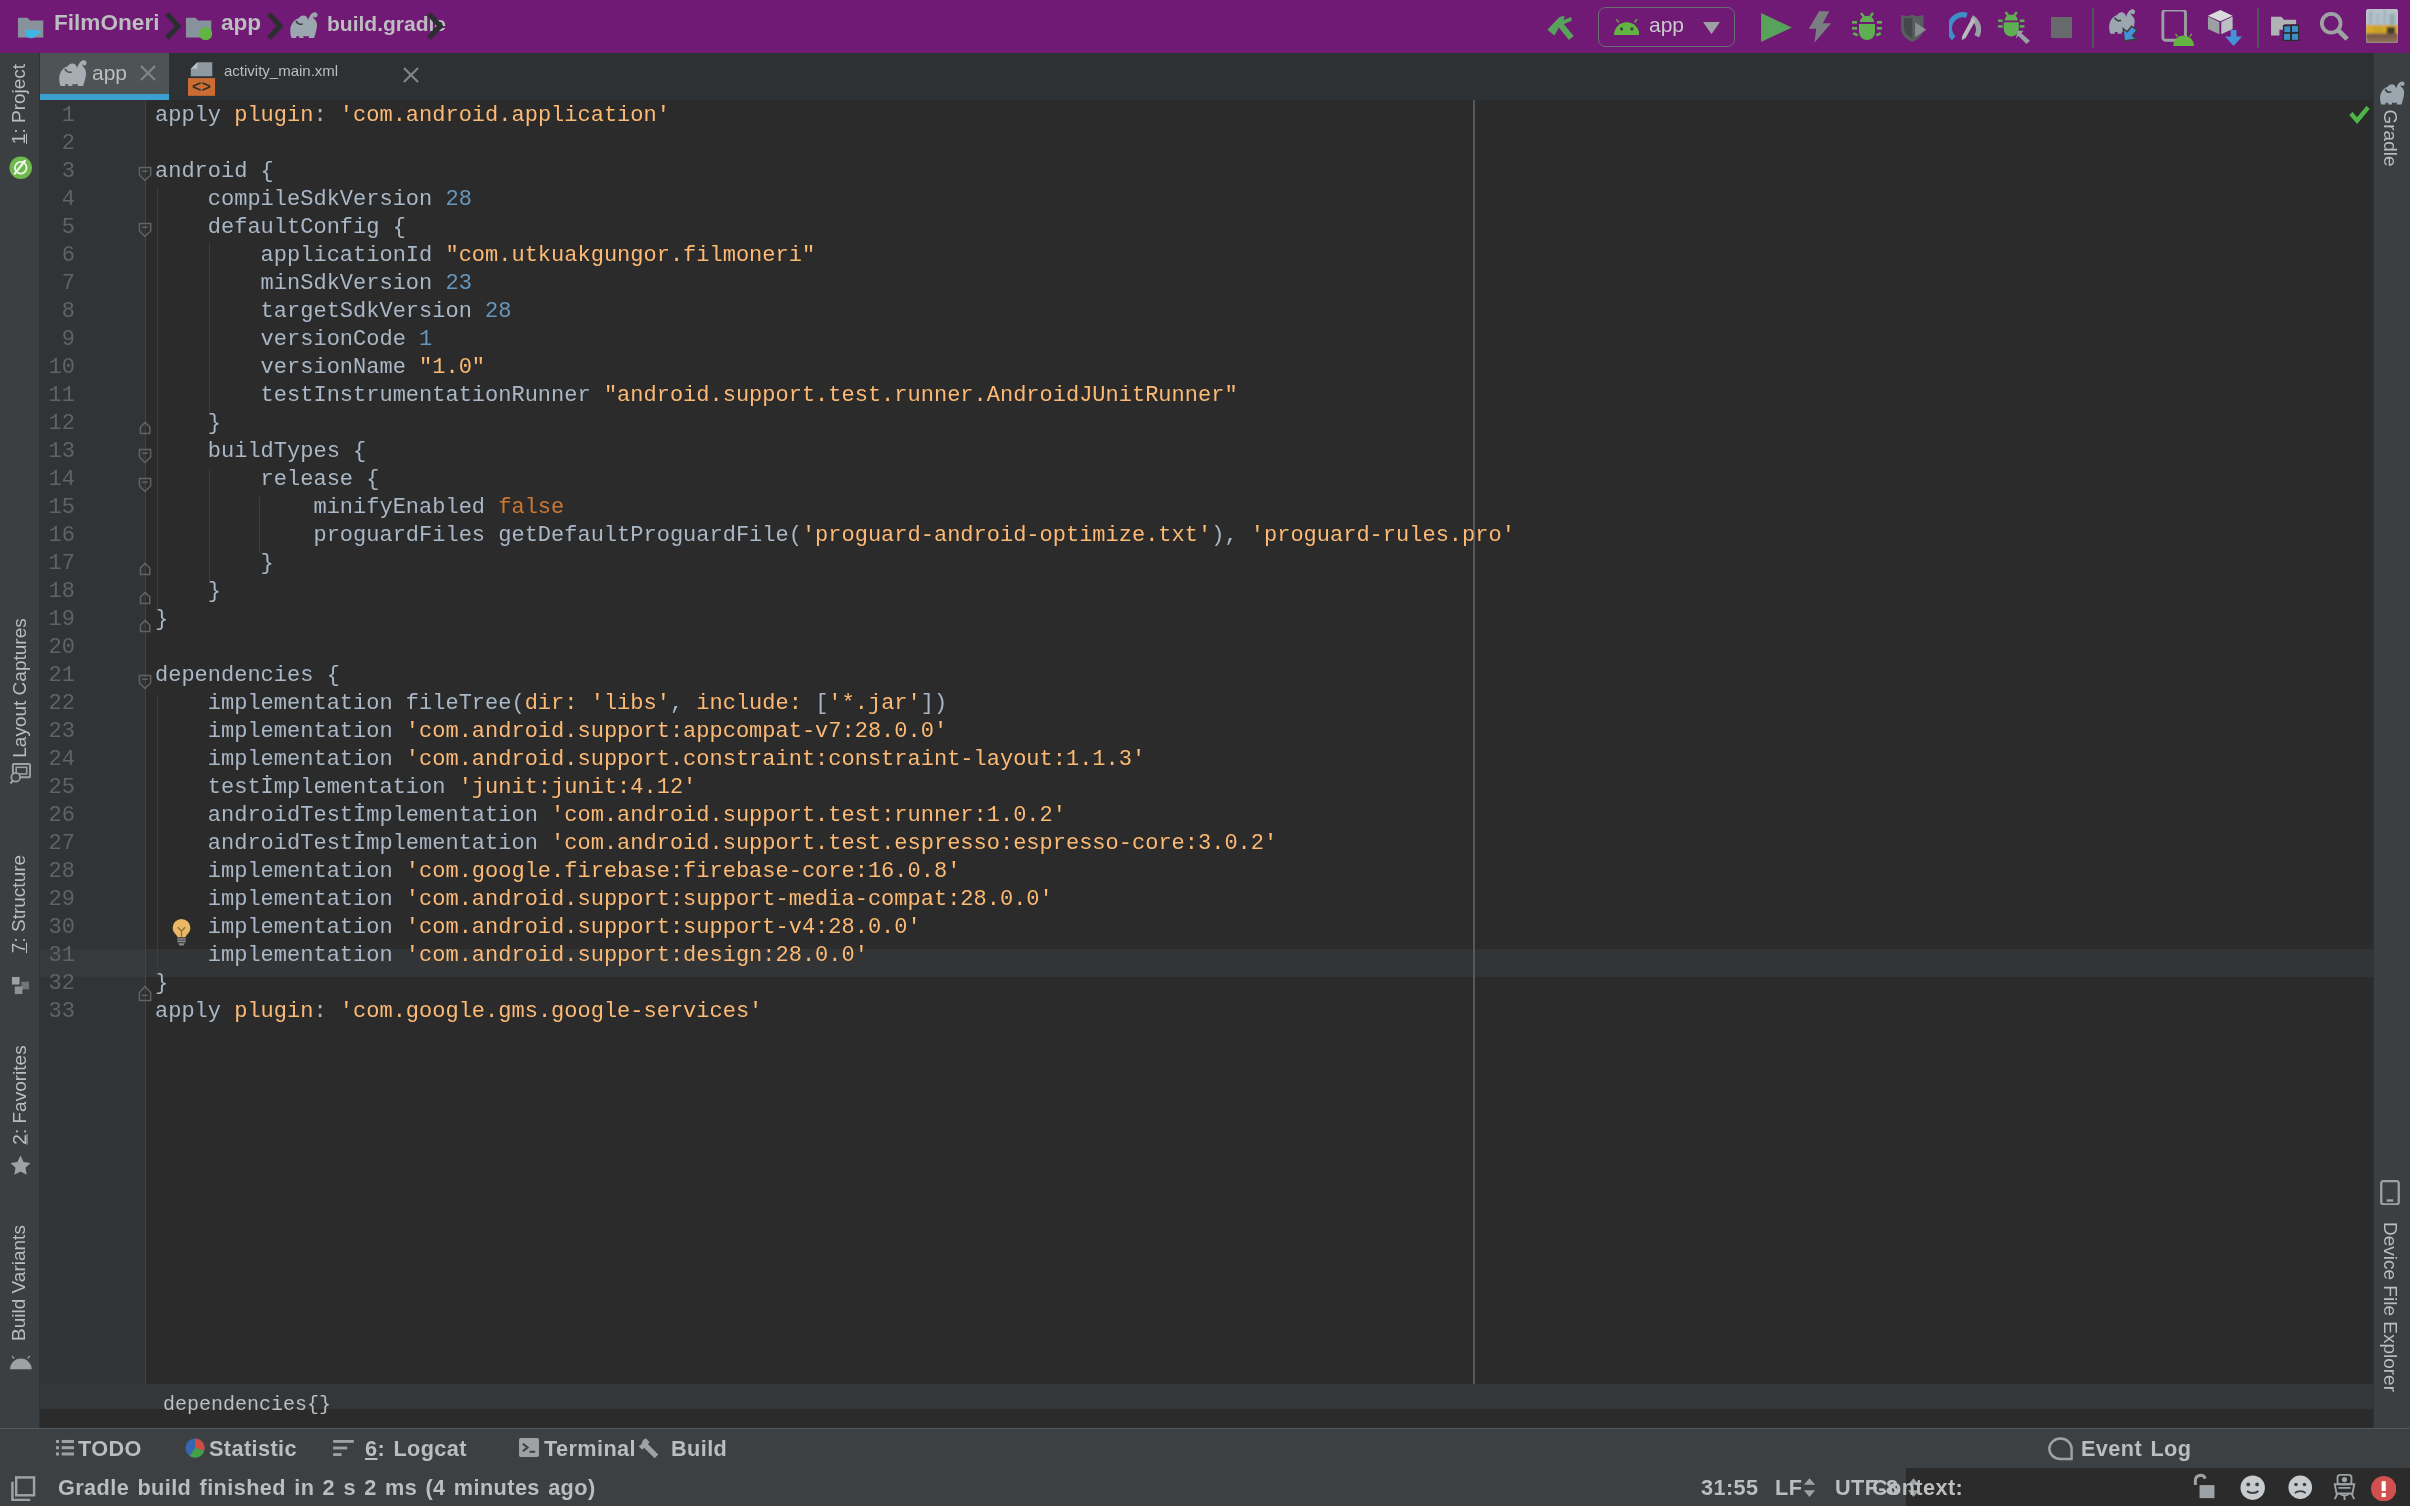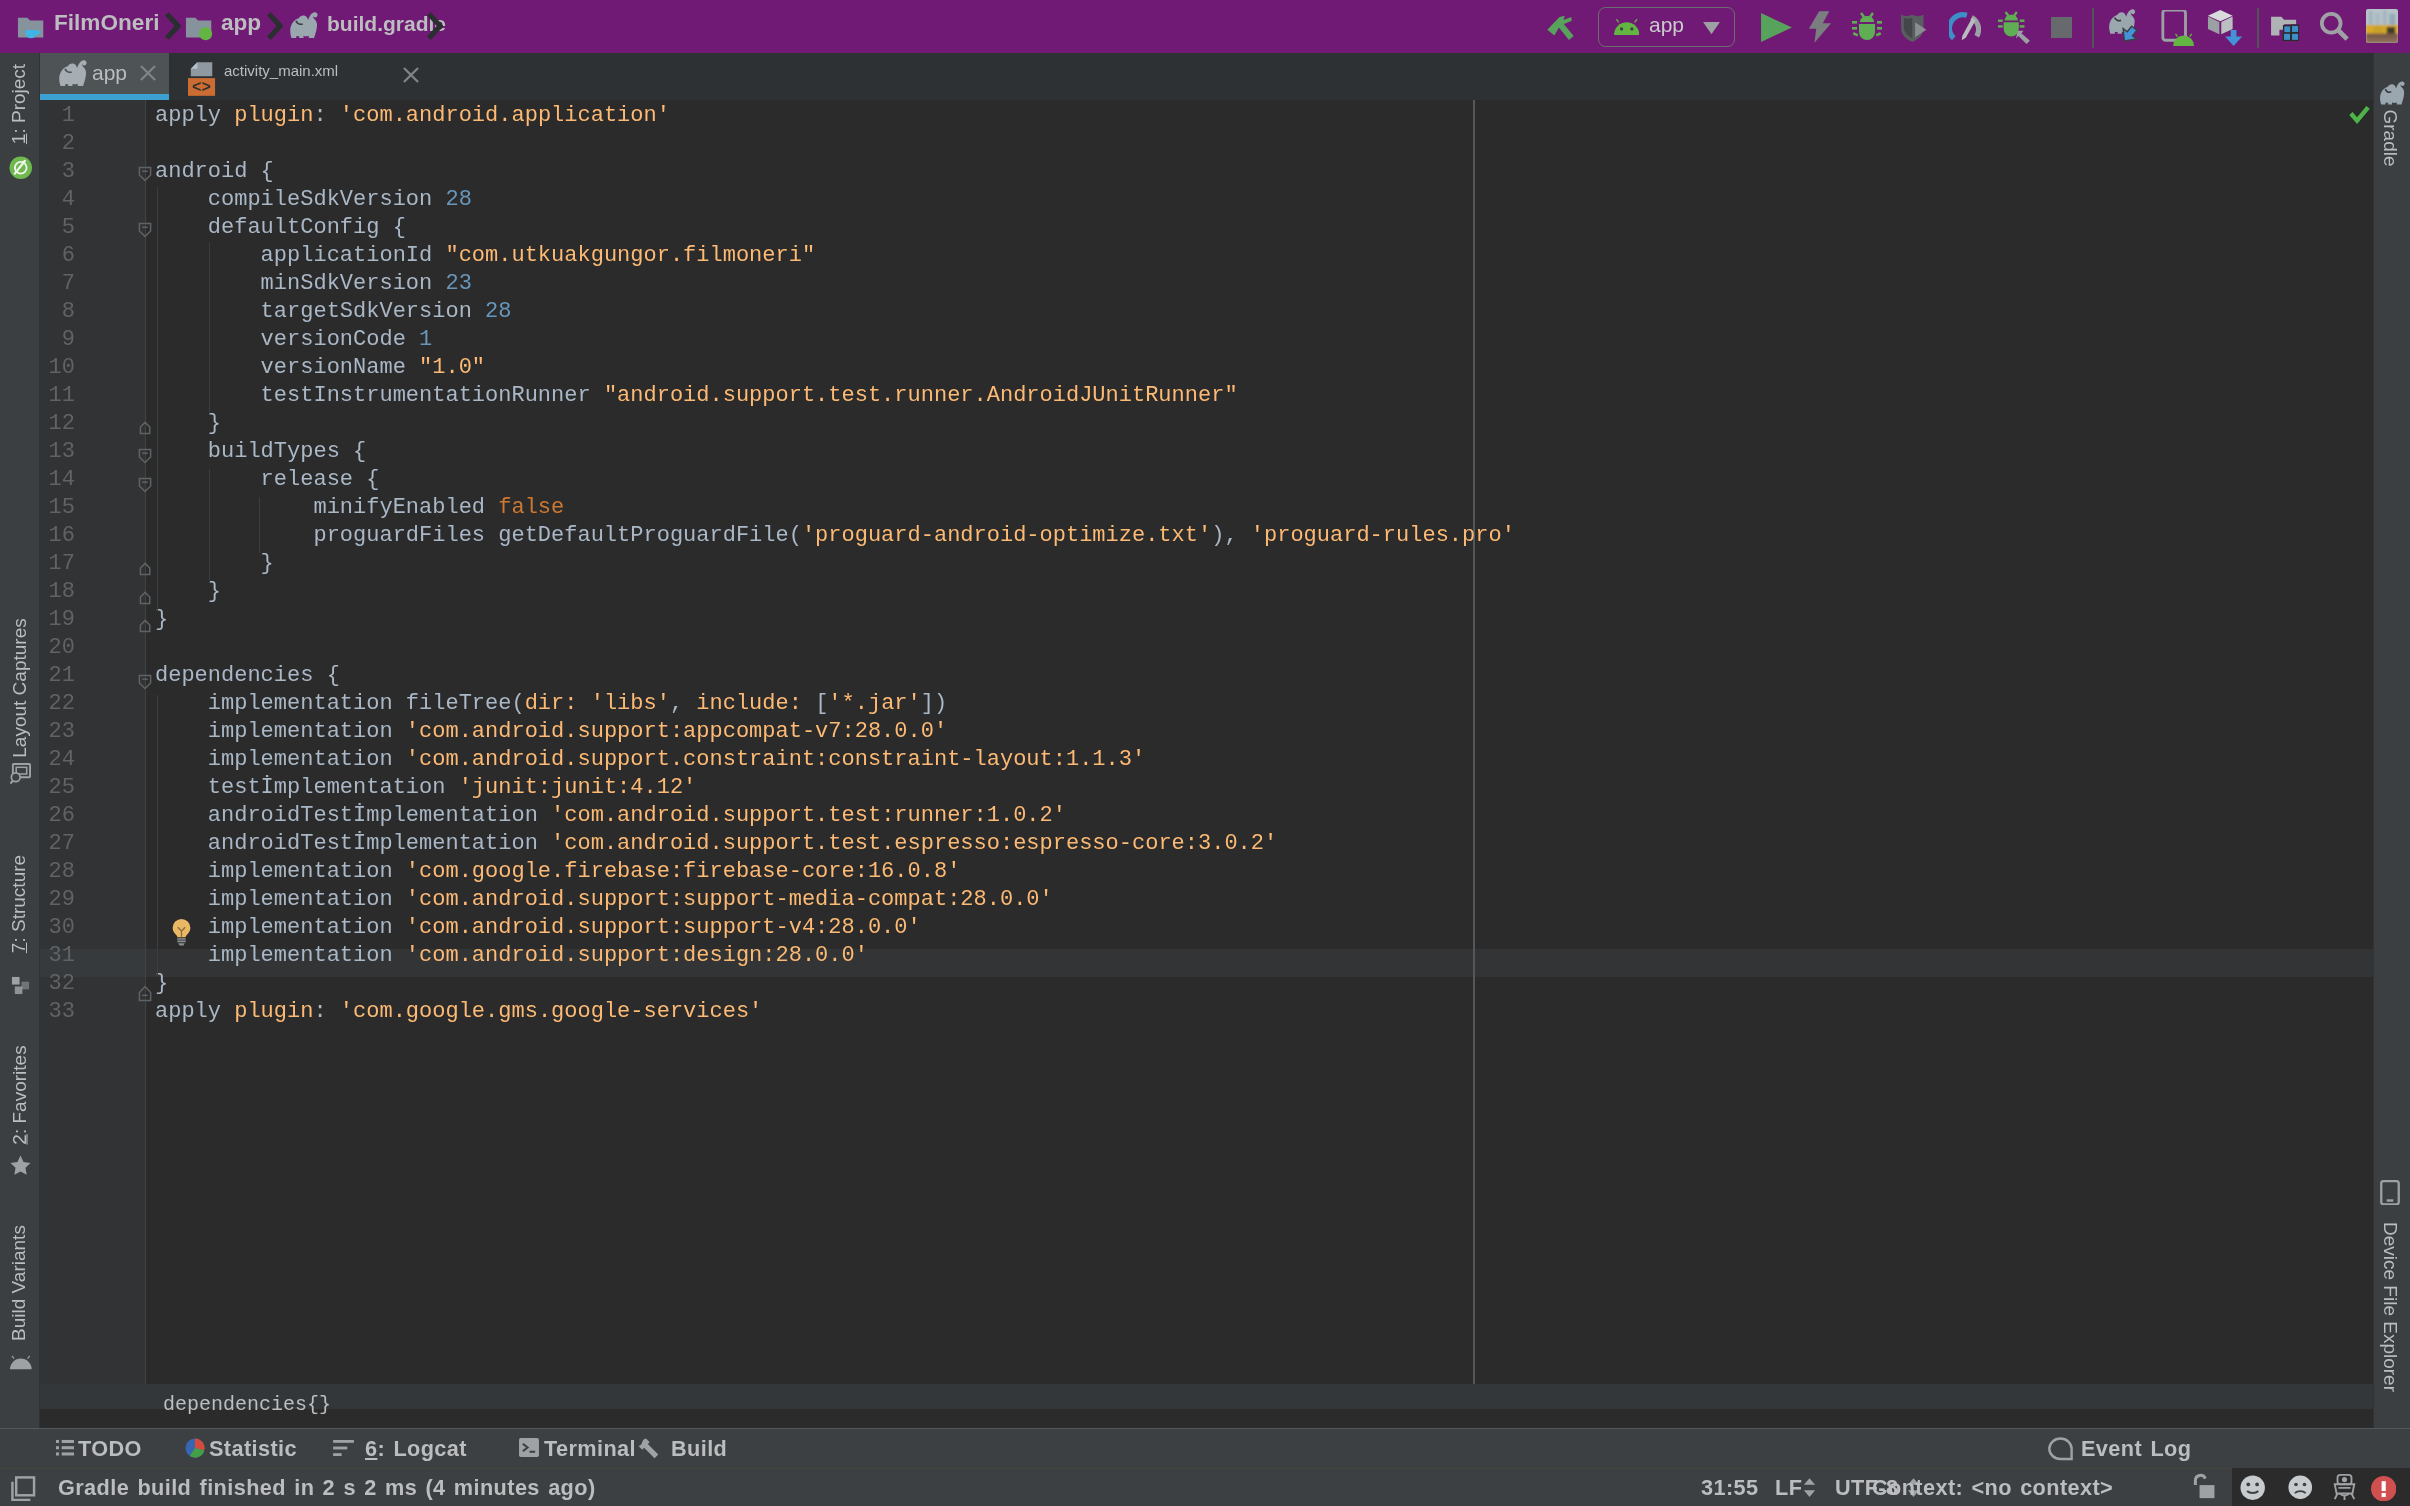--- a/index.html
+++ b/index.html
@@ -8,21 +8,21 @@
   .abs { position:absolute; }
   
   #toolbar   { left:0; top:0; width:2411px; height:53px; background:#701a75; }
   #tabbar    { left:40px; top:53px; width:2333px; height:47px; background:#2e3133; }
   #lstripe   { left:0; top:53px; width:40px; height:1375px; background:#3c3f41; border-right:1.9px solid #303335; }
   #rstripe   { left:2373px; top:53px; width:38px; height:1375px; background:#3c3f41; border-left:1.9px solid #303335; }
   #editor    { left:40px; top:100px; width:2333px; height:1284px; background:#2b2b2b; }
   #gutter    { left:0; top:0; width:105px; height:1284px; background:#313335; }
   #crumbs2   { left:40px; top:1384px; width:2333px; height:25px; background:#33373a; }
   #toolwin   { left:0; top:1428px; width:2411px; height:40px; background:#3d4043; border-top:0.9px solid #54575a; }
-  #status    { left:0; top:1468px; width:2232px; height:39px; background:#3d4043; border-top:1.9px solid #46433d; }
+  #status    { left:0; top:1468px; width:1906px; height:39px; background:#3d4043; border-top:1.9px solid #46433d; }
   
   .mono { font-family:"Liberation Mono", monospace; font-size:22px; line-height:28px; }
   #gutnums { left:0; top:1.9px; width:35px; text-align:right; color:#606366; white-space:pre; }
   #code { left:115px; top:1.9px; color:#a9b7c6; white-space:pre; }
   .g { color:#fdba74; }
   .n { color:#6897bb; }
   .o { color:#cc7832; }
   .guide { position:absolute; width:0.9px; background:#3b3e40; }
   .fold { position:absolute; }
   #gutline { left:105px; top:0; width:0.9px; height:1284px; background:#404345; }

